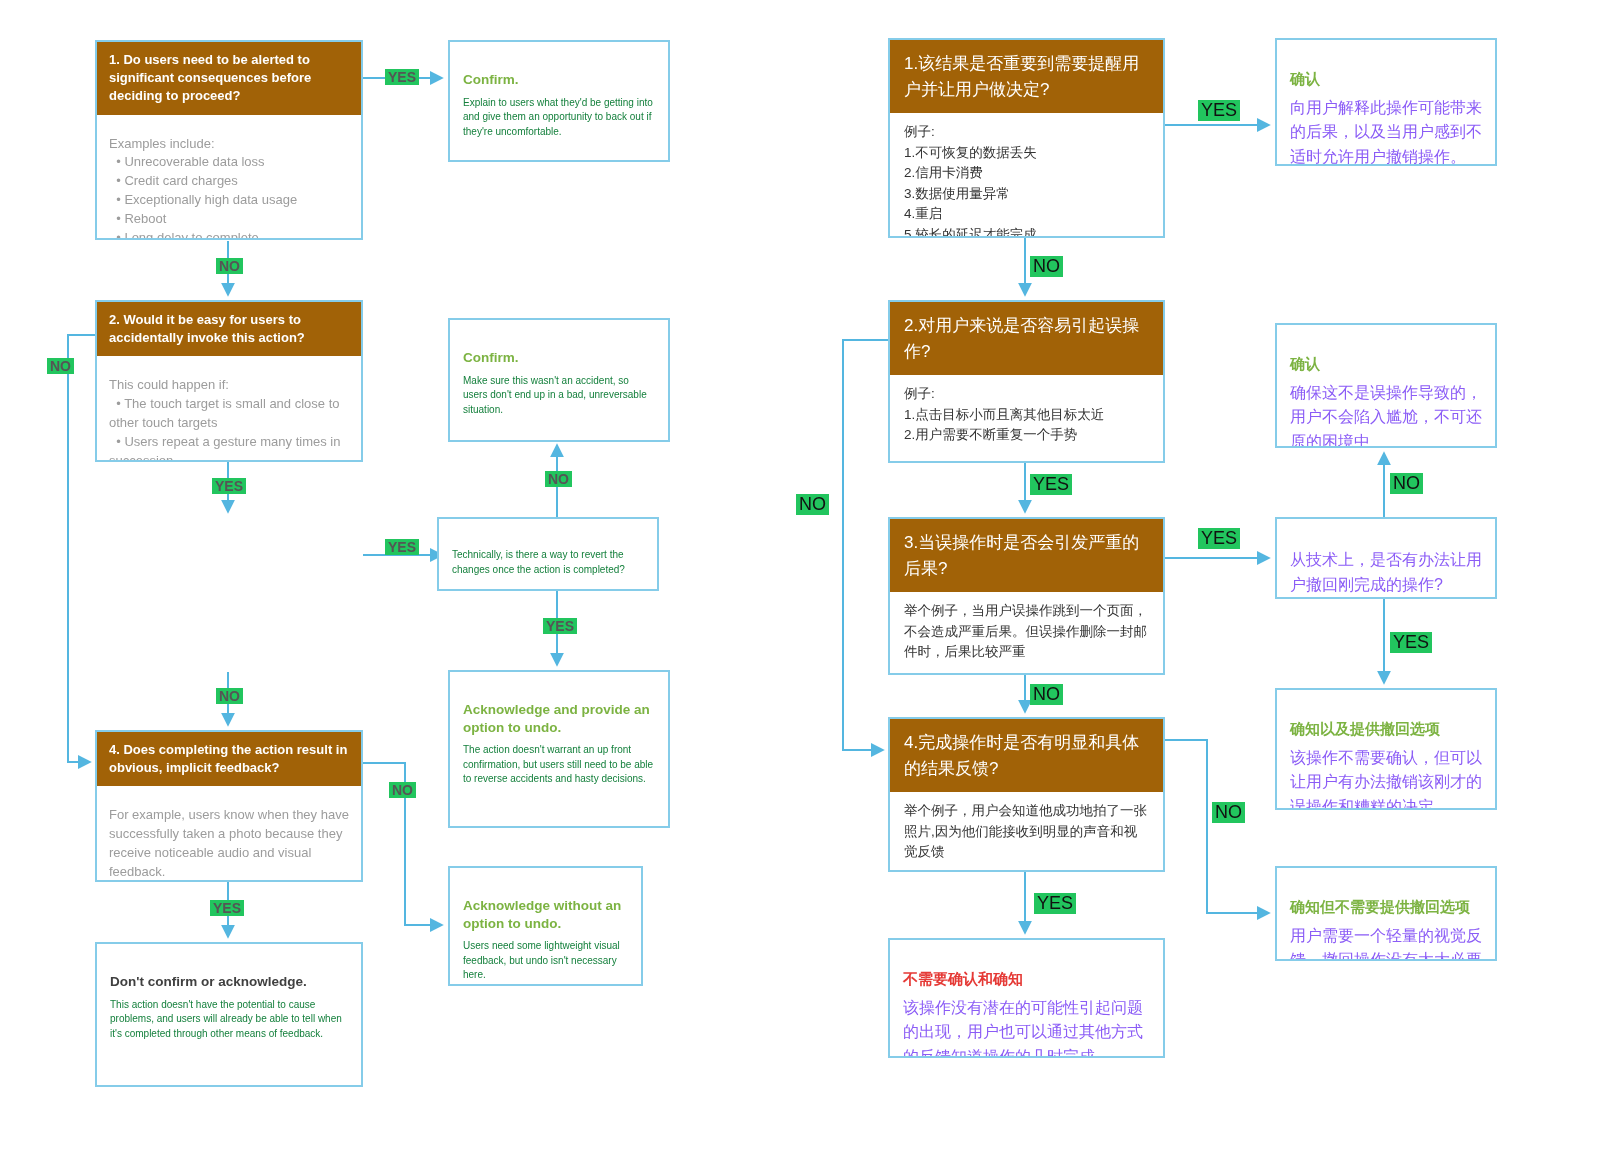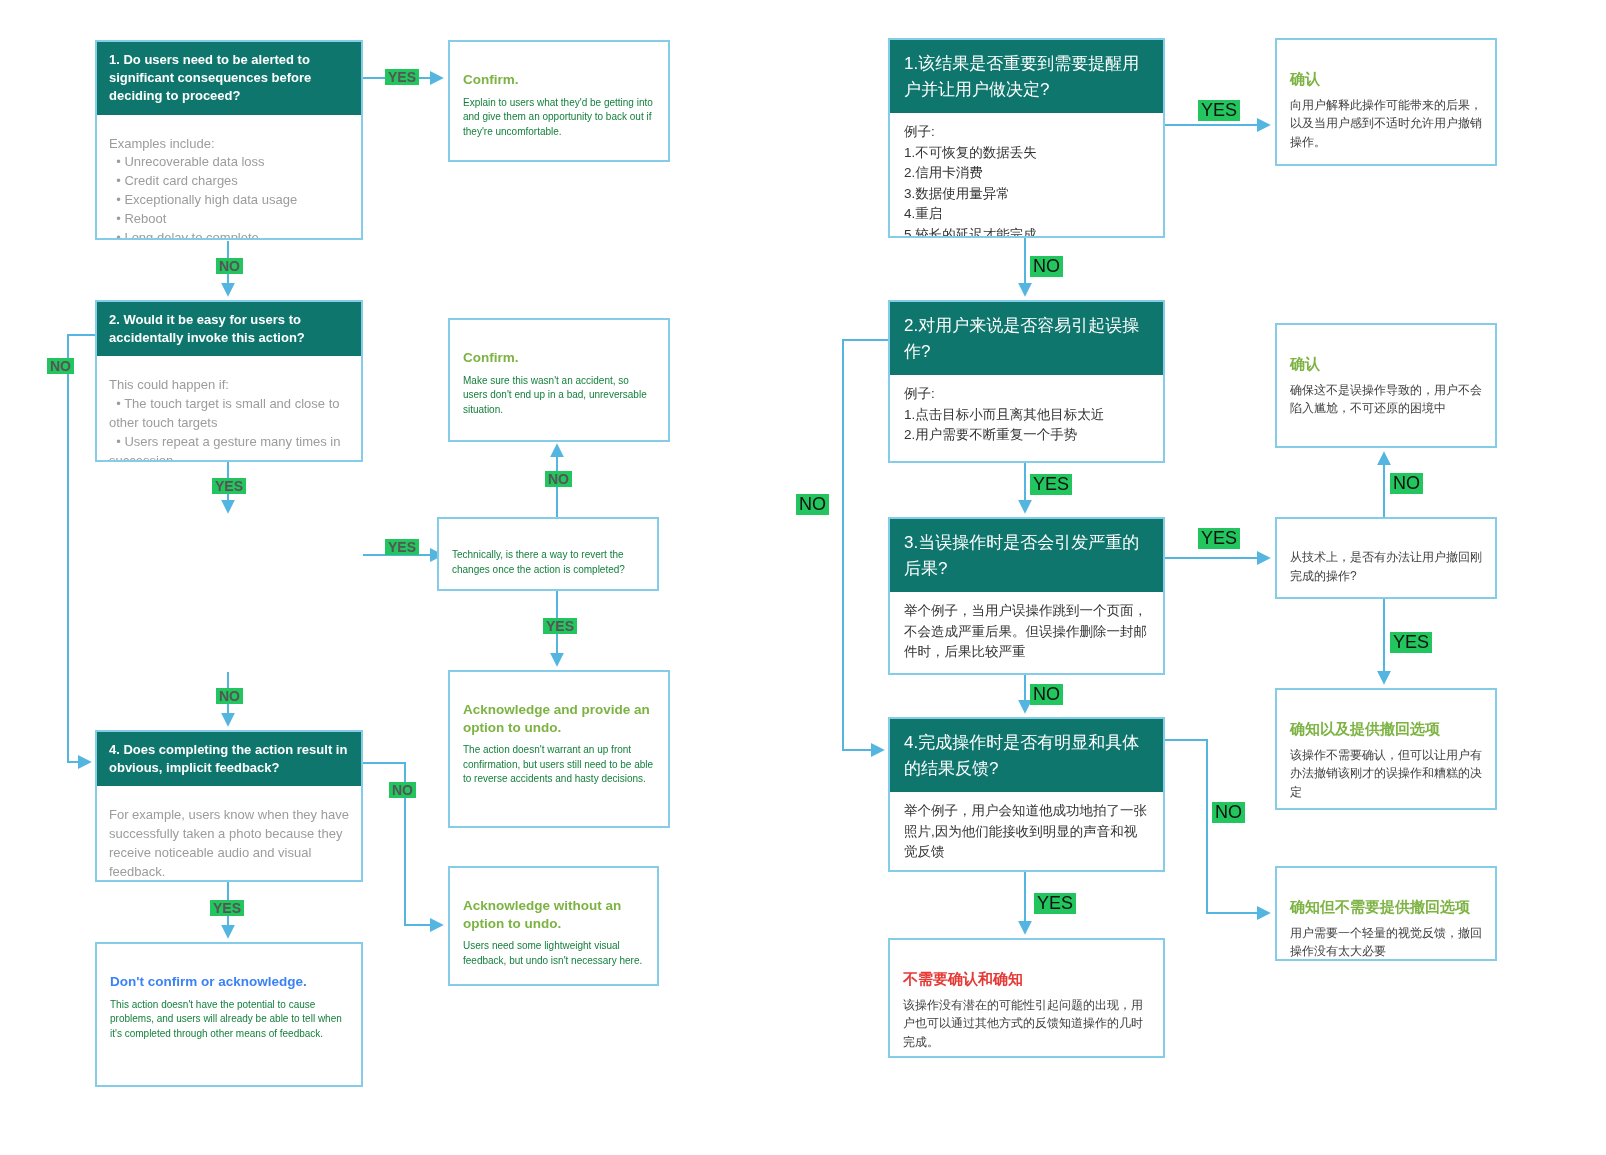--- a/index.html
+++ b/index.html
@@ -1,30 +1,30 @@
 <!DOCTYPE html>
 <html><head>
 <meta charset="utf-8">
 <style>
   html,body{margin:0;padding:0}
   body{font-family:"Liberation Sans","DejaVu Sans",sans-serif;background:#fff}
   .canvas{position:relative;width:1606px;height:1155px;background:#fff;overflow:hidden}
   .connectors{position:absolute;left:0;top:0}
   .box{position:absolute;background:#fff;border:2px solid #85cce9;overflow:hidden;box-sizing:border-box}
-  .qhead{background:#0f766e;color:#fff;font-weight:bold;padding:9px 12px;font-size:13px;line-height:1.4}
+  .qhead{background:#a16207;color:#fff;font-weight:bold;padding:9px 12px;font-size:13px;line-height:1.4}
   .qbody{padding:20px 12px;font-size:13px;line-height:1.45;color:#9c9c9c;white-space:pre-wrap}
   .zh .qhead{font-size:17px;font-weight:normal;line-height:1.5;padding:11px 14px}
   .zh .qbody{font-size:13.5px;color:#333;line-height:1.52;padding:9px 14px;white-space:pre-wrap}
   .sbox{padding:29px 13px}
   .stitle{font-weight:bold;font-size:13.5px;line-height:1.3;margin:0 0 7px 0}
   .sbody{font-size:10px;line-height:1.45;color:#15803d;white-space:pre-wrap}
   .zh-s .stitle{font-size:15px}
-  .zh-s .sbody{color:#404040;font-size:12px;line-height:1.55}
+  .zh-s .sbody{color:#8b5cf6;font-size:16px;line-height:1.55}
   .green{color:#7cb342}
-  .orange{color:#3b82f6}
+  .orange{color:#404040}
   .red{color:#e53935}
   .flabel{position:absolute;background:#22c55e;padding:0 3px;white-space:nowrap}
   .en-label{font-size:14px;font-weight:bold;color:#555}
   .zh-label{font-size:18px;color:#111}
 </style>
 </head>
 <body>
 
 <div class="canvas">
 
@@ -94,21 +94,21 @@
   <div class="box sbox" style="left:448px;top:670px;width:222px;height:158px">
     <div class="stitle green">Acknowledge and provide an option to undo.</div>
     <div class="sbody">The action doesn't warrant an up front confirmation, but users still need to be able to reverse accidents and hasty decisions.</div>
   </div>
 
   <div class="box en" style="left:95px;top:730px;width:268px;height:152px">
     <div class="qhead">4. Does completing the action result in obvious, implicit feedback?</div>
     <div class="qbody">For example, users know when they have successfully taken a photo because they receive noticeable audio and visual feedback.</div>
   </div>
 
-  <div class="box sbox" style="left:448px;top:866px;width:211px;height:120px">
+  <div class="box sbox" style="left:448px;top:866px;width:195px;height:120px">
     <div class="stitle green">Acknowledge without an option to undo.</div>
     <div class="sbody">Users need some lightweight visual feedback, but undo isn't necessary here.</div>
   </div>
 
   <div class="box sbox" style="left:95px;top:942px;width:268px;height:145px">
     <div class="stitle orange">Don't confirm or acknowledge.</div>
     <div class="sbody">This action doesn't have the potential to cause problems, and users will already be able to tell when it's completed through other means of feedback.</div>
   </div>
 
   <div class="box zh" style="left:888px;top:38px;width:277px;height:200px">

